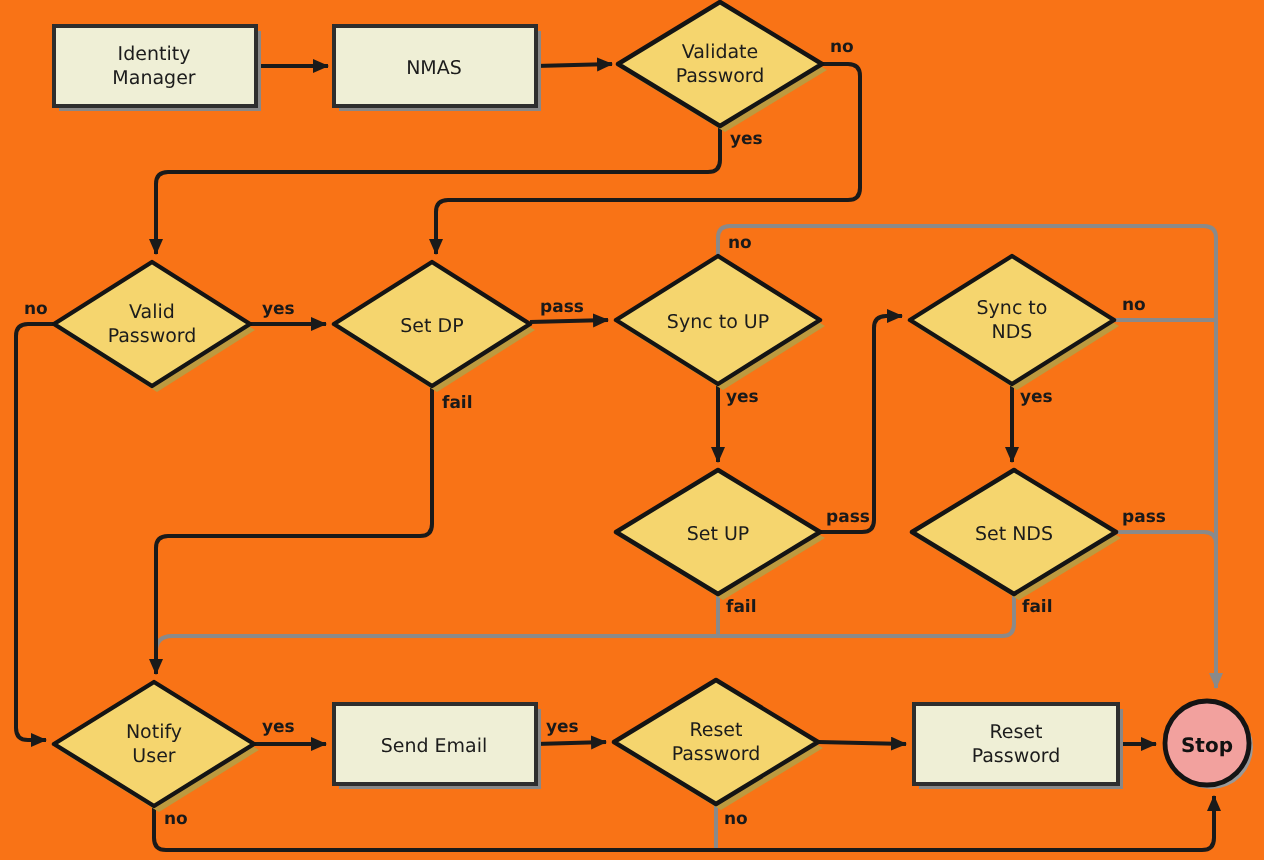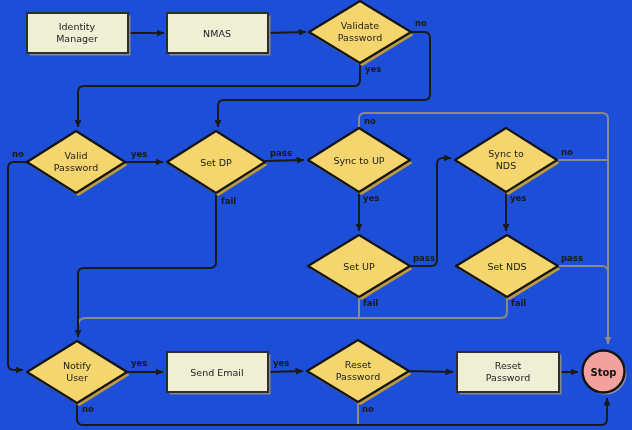--- a/index.html
+++ b/index.html
@@ -1,16 +1,16 @@
 <!DOCTYPE html>
 <html><head>
 <meta charset="utf-8">
 <style>
   html,body{margin:0;padding:0;background:#ffffff;}
-  #stage{position:relative;width:632px;height:430px;background:#1d4ed8;overflow:hidden;}
+  #stage{position:relative;width:632px;height:430px;background:#f97316;overflow:hidden;}
   svg{display:block;}
   text{font-family:"DejaVu Sans","Liberation Sans",sans-serif;}
   .node-label{font-size:9.5px;fill:#1c1c1c;text-anchor:middle;}
   .edge-label{font-size:8.5px;font-weight:bold;fill:#1a1a1a;}
   .stop-label{font-size:10px;font-weight:bold;fill:#111;text-anchor:middle;}
   .decision{stroke:#141414;stroke-width:2.2;stroke-linejoin:round;}
   .process{stroke:#2e2e2e;stroke-width:2;}
   .nshadow{stroke:none;}
   .edge{fill:none;stroke-width:2;}
   .edge-black{stroke:#1a1a1a;}

